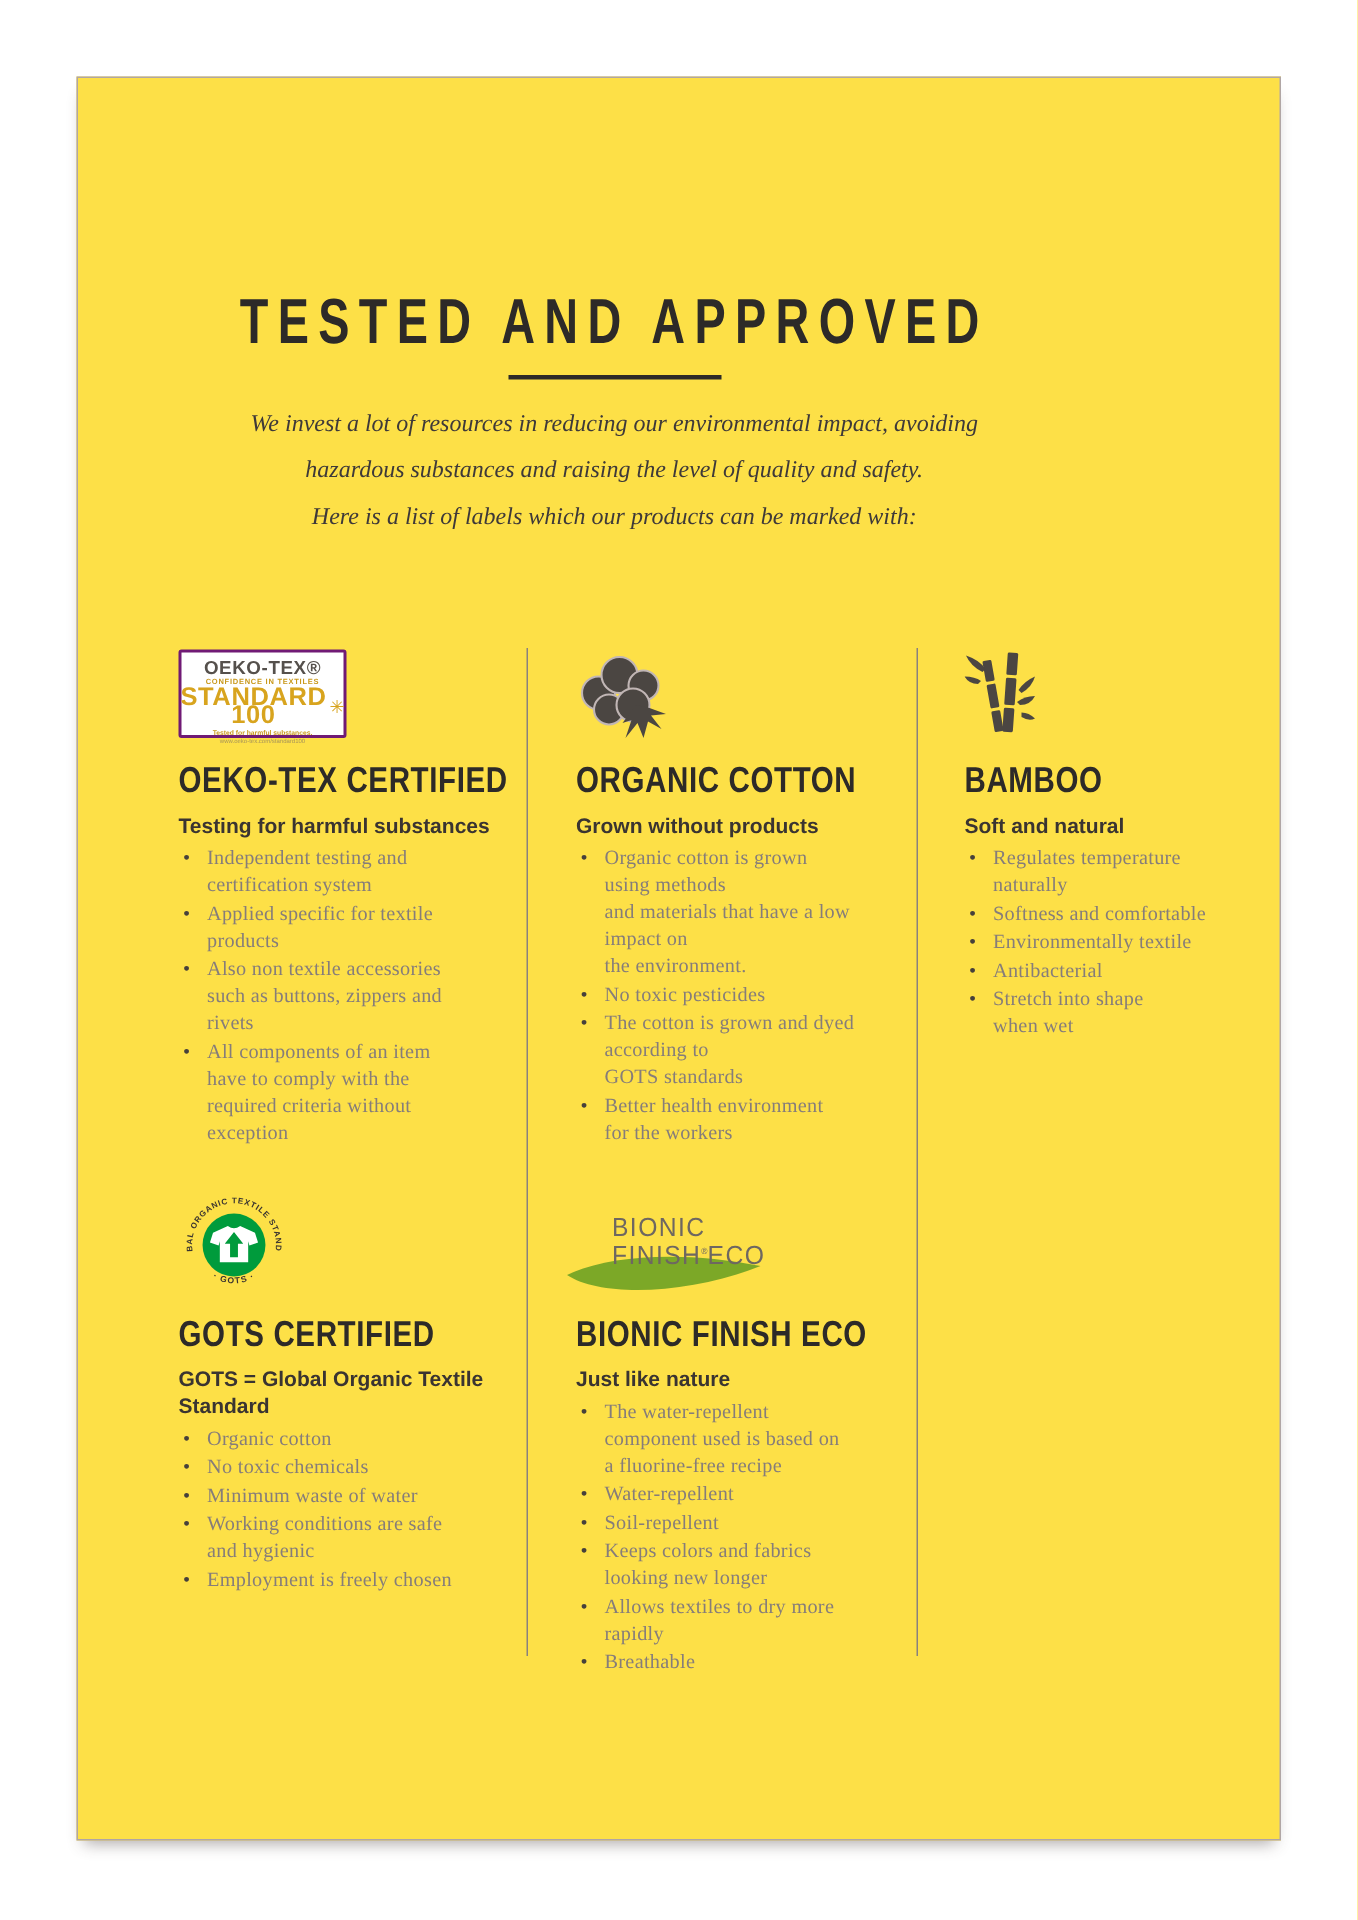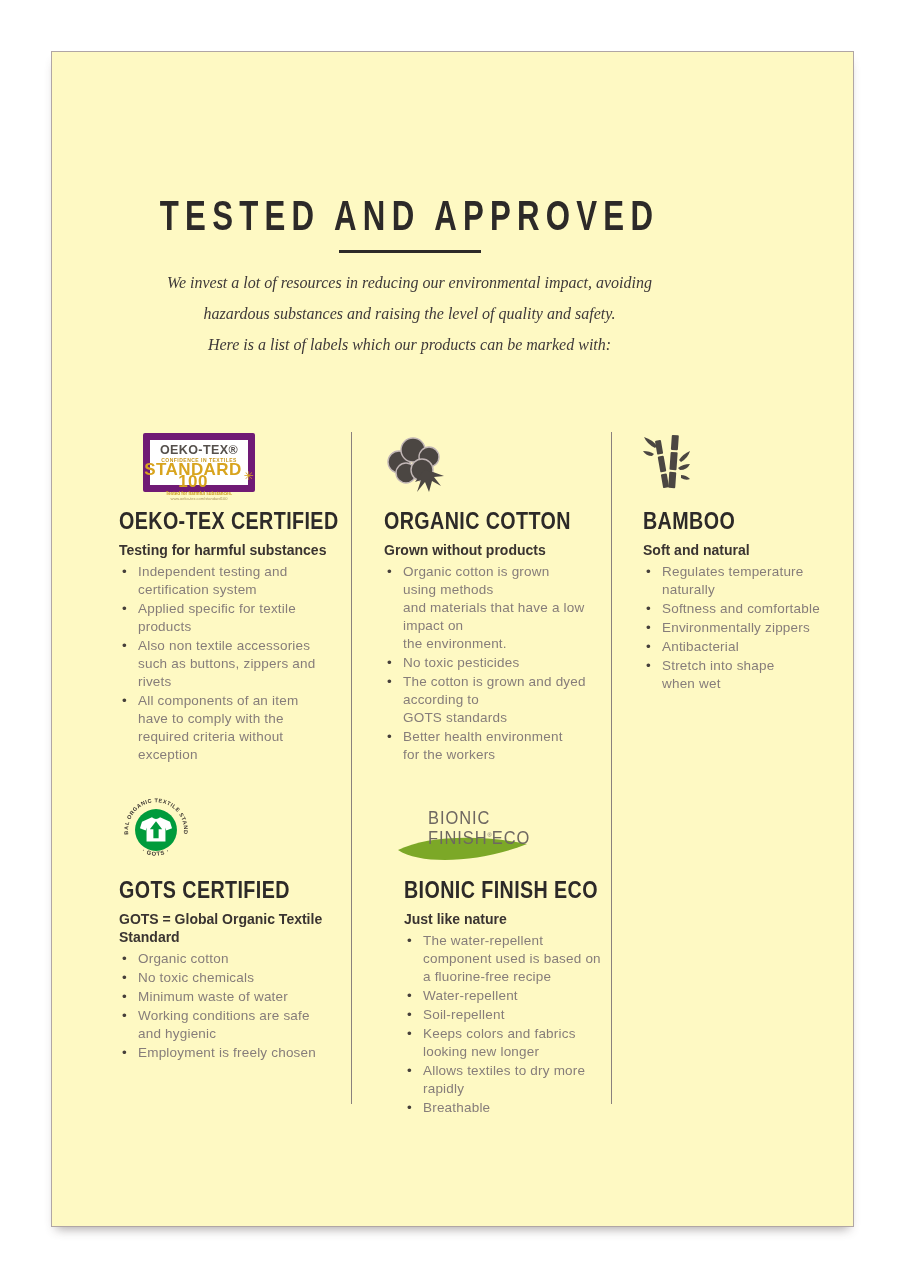--- a/index.html
+++ b/index.html
@@ -2,66 +2,66 @@
 <html><head>
 <meta charset="utf-8">
 <style>
   html,body { margin:0; padding:0; }
   body {
     width:905px; height:1280px; position:relative; overflow:hidden;
     background:#ffffff; font-family:"Liberation Sans", sans-serif;
   }
   .card {
     position:absolute; left:51px; top:51px; width:801px; height:1174px;
-    background:#fef9c3; border:1px solid #b0a6a5;
+    background:#fde047; border:1px solid #b0a6a5;
     box-shadow:0 7px 10px -5px rgba(70,60,60,.45);
   }
   
   .header { position:absolute; left:30px; top:140px; width:655px; text-align:center; }
   .page-title {
     margin:0; font-size:40px; font-weight:700; line-height:46px;
     color:#2d2a28; letter-spacing:8px; font-stretch:condensed;
     transform:scale(.78,1.06); white-space:nowrap;
   }
   .title-underline { width:142px; height:3px; background:#2d2a28; margin:12px auto 0; }
   .intro {
     margin:14px 0 0; font-family:"Liberation Serif", serif; font-style:italic;
     font-size:16px; line-height:31px; color:#3e3939; white-space:pre-line;
   }
   
   .col { position:absolute; }
   #col-oeko   { left:67px;  top:380px; width:220px; }
   #col-cotton { left:332px; top:380px; width:214px; }
   #col-bamboo { left:591px; top:380px; width:190px; }
   #col-gots   { left:67px;  top:741px; width:222px; }
-  #col-bionic { left:332px; top:741px; width:220px;margin-left:20px; }
+  #col-bionic { left:332px; top:741px; width:220px; }
   .v-divider { position:absolute; top:380px; width:1px; height:672px; background:#8a817e; }
   #divider-1 { left:299px; } #divider-2 { left:559px; }
 
   .icon-area { display:flex; align-items:flex-end; }
   .row1 .icon-area { height:60px; margin-bottom:16px; }
   .row2 .icon-area { height:74px; margin-bottom:10px; }
 
   .heading {
     margin:0; font-size:24px; font-weight:700; line-height:26px;
     color:#2d2a28; letter-spacing:.5px; font-stretch:condensed;
     transform:scaleX(.82); transform-origin:0 50%; white-space:nowrap;
   }
   .subheading { margin:7px 0 0; font-size:14px; font-weight:700; line-height:18px; color:#3a3431; }
-  ul.bullets { list-style:none; margin:4px 0 0; padding:0; }
+  ul.bullets { list-style:none; margin:4px 0 0; padding:0;font-family:Liberation Serif, serif; }
   ul.bullets li {
     position:relative; padding-left:19px; font-size:13.5px; line-height:18px;
     color:#867d7a; letter-spacing:.2px; white-space:pre-line; margin-bottom:1px;
   }
   ul.bullets li::before { content:"•"; position:absolute; left:3px; top:0; color:#46403b; }
 
   
   .oeko-label {
-    width:112px; height:59px; background:#fff; border:7px solid #701a75; border-radius:2px;
-    text-align:center; padding:4px 4px 2px; box-sizing:border-box;margin-left:24px;
+    width:112px; height:59px; background:#fff; border:2px solid #701a75; border-radius:2px;
+    text-align:center; padding:4px 4px 2px; box-sizing:border-box;
   }
   .oeko-t1 { font-size:12.5px; font-weight:700; color:#55504c; letter-spacing:.4px; line-height:13px; }
   .oeko-t2 { font-size:5px; font-weight:700; color:#c9991c; letter-spacing:.5px; line-height:6px; }
   .oeko-t3 { display:flex; justify-content:center; align-items:center; gap:2px; margin-top:1px; }
   .oeko-std { font-size:17px; font-weight:700; color:#d8a41e; letter-spacing:.4px; line-height:12px; }
   .oeko-gear { font-size:12px; color:#d8a41e; line-height:12px; }
   .oeko-t4 { font-size:4.5px; font-weight:700; color:#c9991c; margin-top:3px; line-height:5px; }
   .oeko-t5 { font-size:4px; color:#a99559; line-height:5px; }
 
   
@@ -171,21 +171,21 @@
           <path d="M38,44 Q43,47 47,45 Q43,41 38,41 Z"></path>
         </g>
       </svg>
     </div>
     <h2 class="heading">BAMBOO</h2>
     <h3 class="subheading">Soft and natural</h3>
     <ul class="bullets">
         <li>Regulates temperature
 naturally</li>
         <li>Softness and comfortable</li>
-        <li>Environmentally zippers</li>
+        <li>Environmentally textile</li>
         <li>Antibacterial</li>
         <li>Stretch into shape
 when wet</li>
       </ul>
   </section>
 
   <section class="col row2" id="col-gots">
     <div class="icon-area">
       <svg width="74" height="74" viewBox="0 0 90 90">
         <defs>

